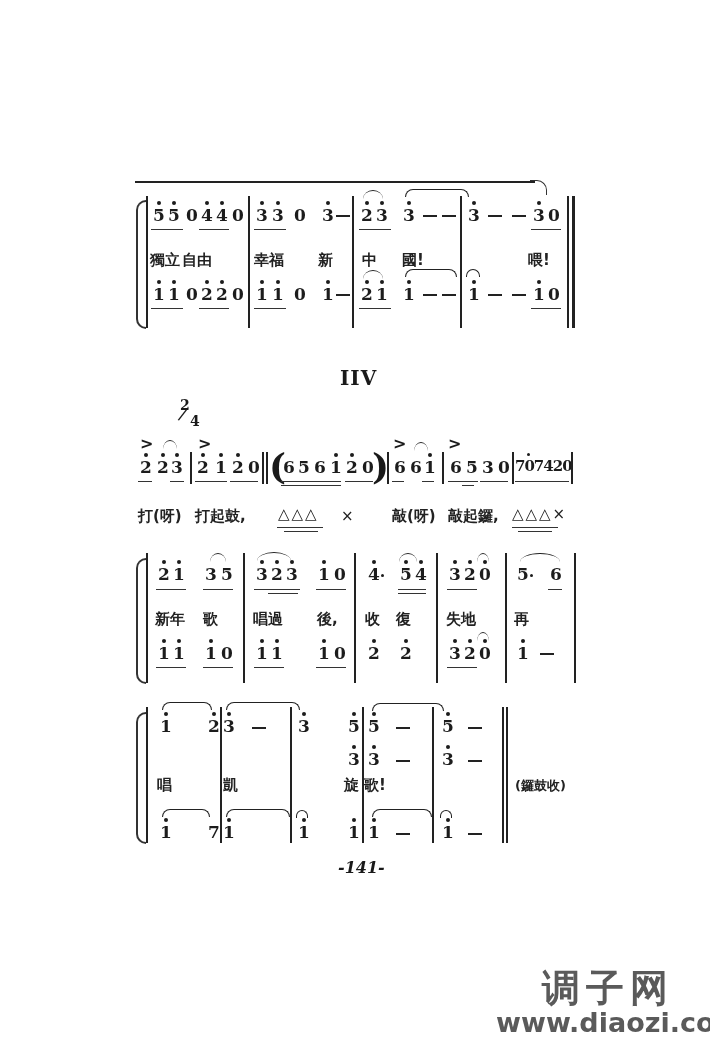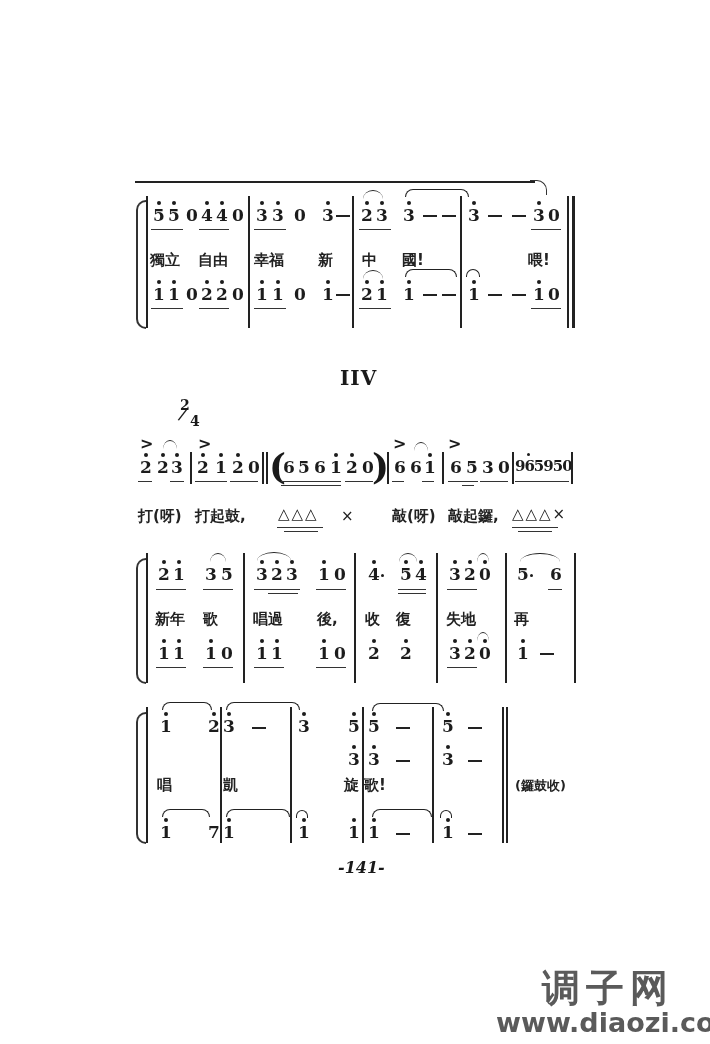--- a/index.html
+++ b/index.html
@@ -80,21 +80,21 @@
   <div class="dash" style="left:488px;top:215px;"></div>
   <div class="dash" style="left:512px;top:215px;"></div>
   <span class="note" style="left:533px;top:207px;">3</span>
     <div class="dot" style="left:537px;top:201px;"></div>
   <span class="note" style="left:548px;top:207px;">0</span>
   <div class="ul" style="left:531px;top:229px;width:30px;"></div>
   <div class="bar" style="left:567px;top:196px;height:132px;"></div>
   <div class="bar thick" style="left:572px;top:196px;height:132px;"></div>
 
   <span class="lyric" style="left:150px;top:253px;">獨立</span>
-  <span class="lyric" style="left:198px;top:253px;">自由</span>
+  <span class="lyric" style="left:182px;top:253px;">自由</span>
   <span class="lyric" style="left:254px;top:253px;">幸福</span>
   <span class="lyric" style="left:318px;top:253px;">新</span>
   <span class="lyric" style="left:362px;top:253px;">中</span>
   <span class="lyric" style="left:402px;top:253px;">國!</span>
   <span class="lyric" style="left:528px;top:253px;">喂!</span>
 
   <span class="note" style="left:153px;top:286px;">1</span>
     <div class="dot" style="left:157px;top:280px;"></div>
   <span class="note" style="left:168px;top:286px;">1</span>
     <div class="dot" style="left:172px;top:280px;"></div>
@@ -202,21 +202,21 @@
   <div class="bar" style="left:442px;top:452px;height:32px;"></div>
   <span class="note" style="left:450px;top:459px;">6</span>
   <span class="note" style="left:466px;top:459px;">5</span>
   <span class="note" style="left:482px;top:459px;">3</span>
   <span class="note" style="left:498px;top:459px;">0</span>
   <div class="ul" style="left:448px;top:481px;width:30px;"></div>
   <div class="ul" style="left:462px;top:485px;width:12px;"></div>
   <div class="ul" style="left:480px;top:481px;width:28px;"></div>
 
   <div class="bar" style="left:512px;top:452px;height:32px;"></div>
-  <span class="note" style="left:515px;top:459px;font-size:15px;letter-spacing:-1px;">965950</span>
+  <span class="note" style="left:515px;top:459px;font-size:15px;letter-spacing:-1px;">707420</span>
   <div class="dot" style="left:527px;top:453px;width:3px;height:3px;"></div>
   <div class="ul" style="left:515px;top:481px;width:54px;"></div>
   <div class="bar" style="left:571px;top:452px;height:32px;"></div>
 
   <span class="lyric" style="left:138px;top:509px;">打(呀)</span>
   <span class="lyric" style="left:195px;top:509px;">打起鼓,</span>
   <span class="lyric" style="left:278px;top:507px;font-family:'DejaVu Sans',sans-serif;font-weight:normal;letter-spacing:2px;">△△△</span>
   <div class="ul" style="left:277px;top:527px;width:46px;"></div>
   <div class="ul" style="left:284px;top:531px;width:34px;"></div>
   <span class="lyric" style="left:341px;top:509px;font-weight:normal;">×</span>

